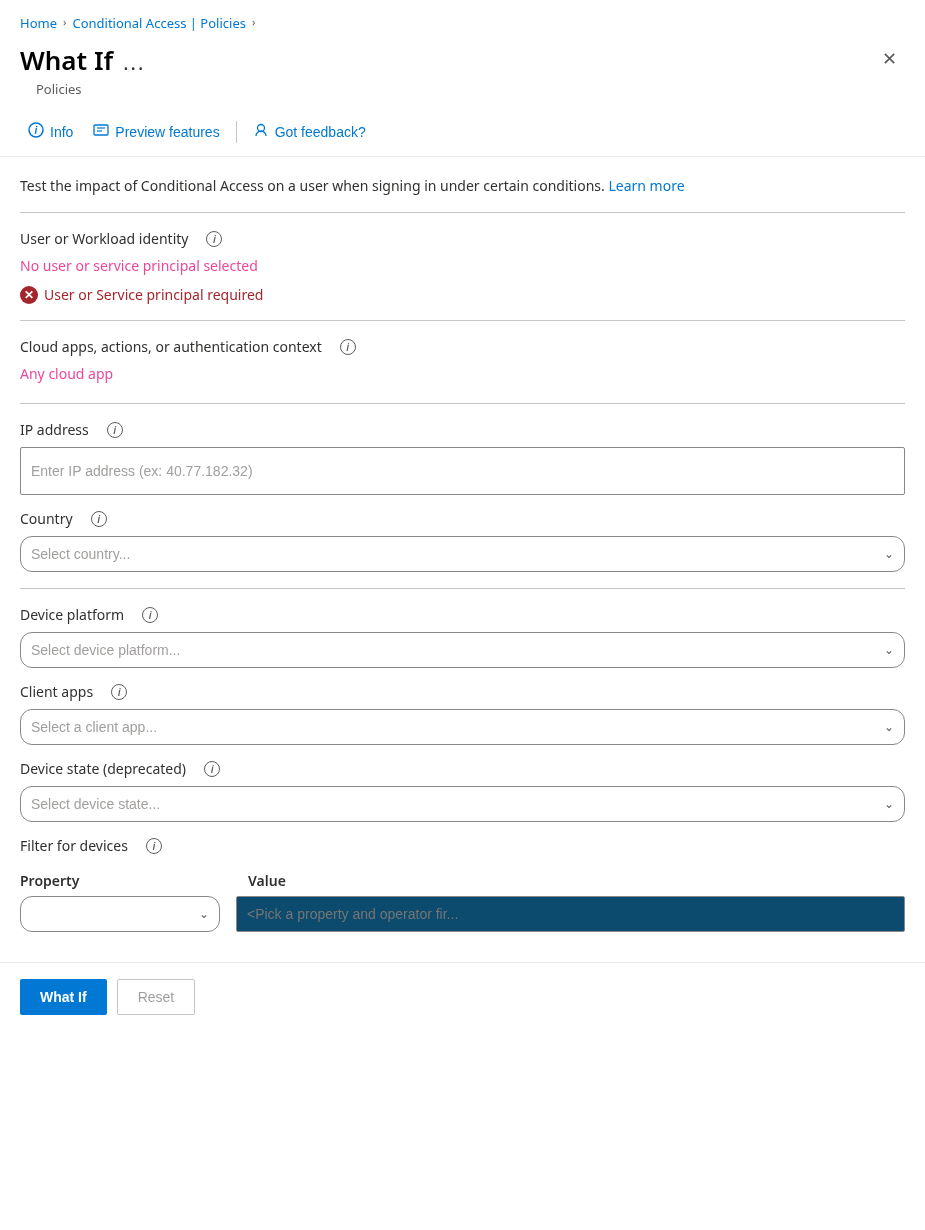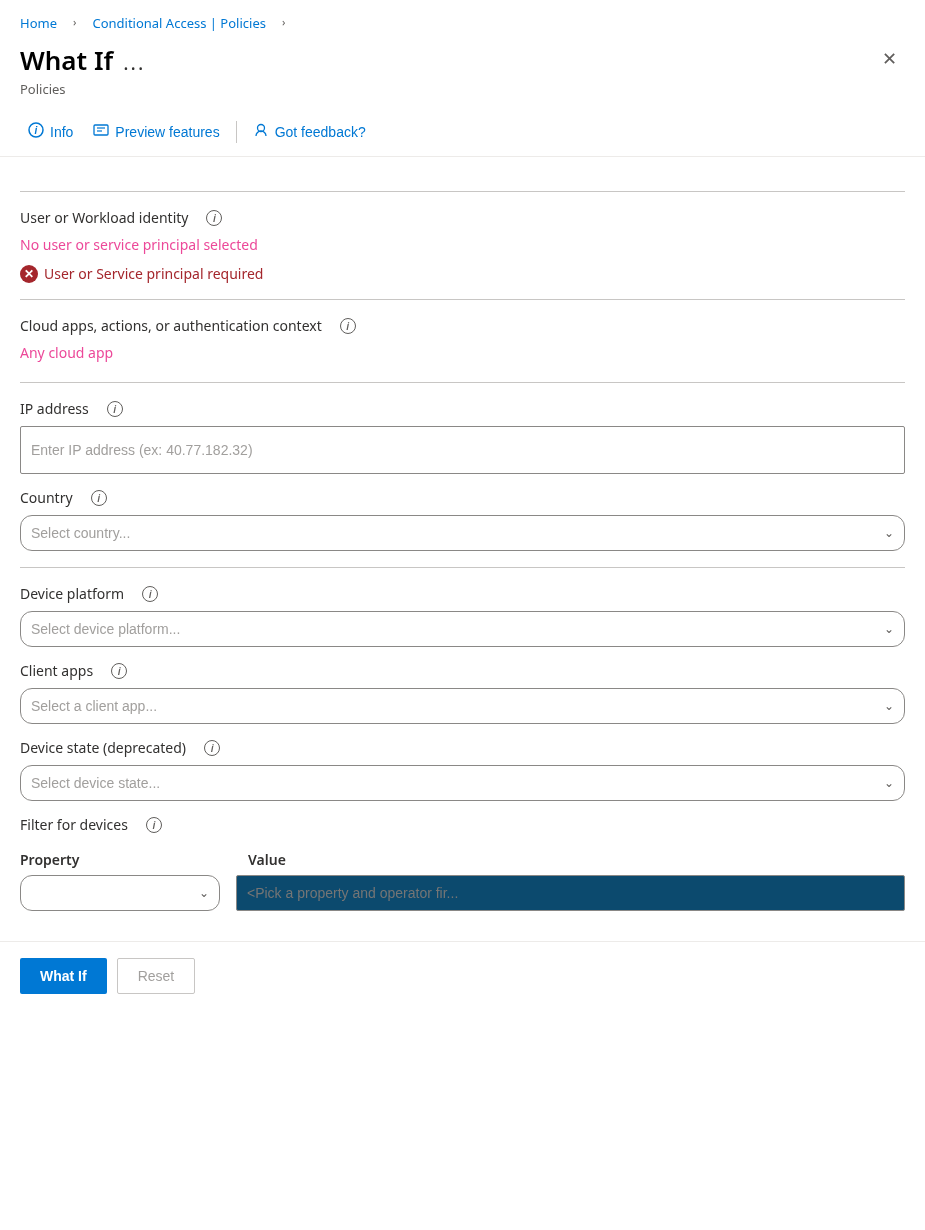--- a/index.html
+++ b/index.html
@@ -11,21 +11,21 @@
       width: 925px;
       min-height: 1230px;
     }
     .page-container {
       max-width: 925px;
       padding: 0;
     }
     .breadcrumb {
       display: flex;
       align-items: flex-start;
-      gap: 16px;
+      gap: 6px;
       padding: 14px 20px 6px 20px;
       font-size: 13px;
     }
     .breadcrumb a {
       color: #0078d4;
       text-decoration: none;
     }
     .breadcrumb .chevron {
       color: #605e5c;
       font-size: 11px;
@@ -47,21 +47,21 @@
       color: #000;
     }
     .more-options {
       font-size: 20px;
       color: #323130;
       cursor: pointer;
       letter-spacing: 2px;
       margin-top: 4px;
     }
     .subtitle {
-      padding: 0 20px 12px 20px;
+      padding: 0 20px 12px 36px;
       font-size: 13px;
       color: #605e5c;
     }
     .close-btn {
       background: none;
       border: none;
       cursor: pointer;
       font-size: 18px;
       color: #605e5c;
       padding: 4px 8px;
@@ -327,20 +327,24 @@
           <circle cx="8" cy="6" r="3.5" stroke="#0078d4" stroke-width="1.3"></circle>
           <path d="M3 14c0-2.76 2.24-5 5-5s5 2.24 5 5" stroke="#0078d4" stroke-width="1.3"></path>
         </svg>
       </span>
       <span>Got feedback?</span>
     </button>
   </div>
 
   <div class="content">
 
+    <p class="description-text">
+      <span>Test the impact of Conditional Access on a user when signing in under certain conditions.</span>
+      <a href="#" class="learn-more">Learn more</a>
+    </p>
 
     <hr class="section-divider">
 
     <div class="field-group">
       <div class="field-label">
         <span>User or Workload identity</span>
         <span class="info-icon">i</span>
       </div>
       <a href="#" class="link-value">No user or service principal selected</a>
       <div class="error-row">

